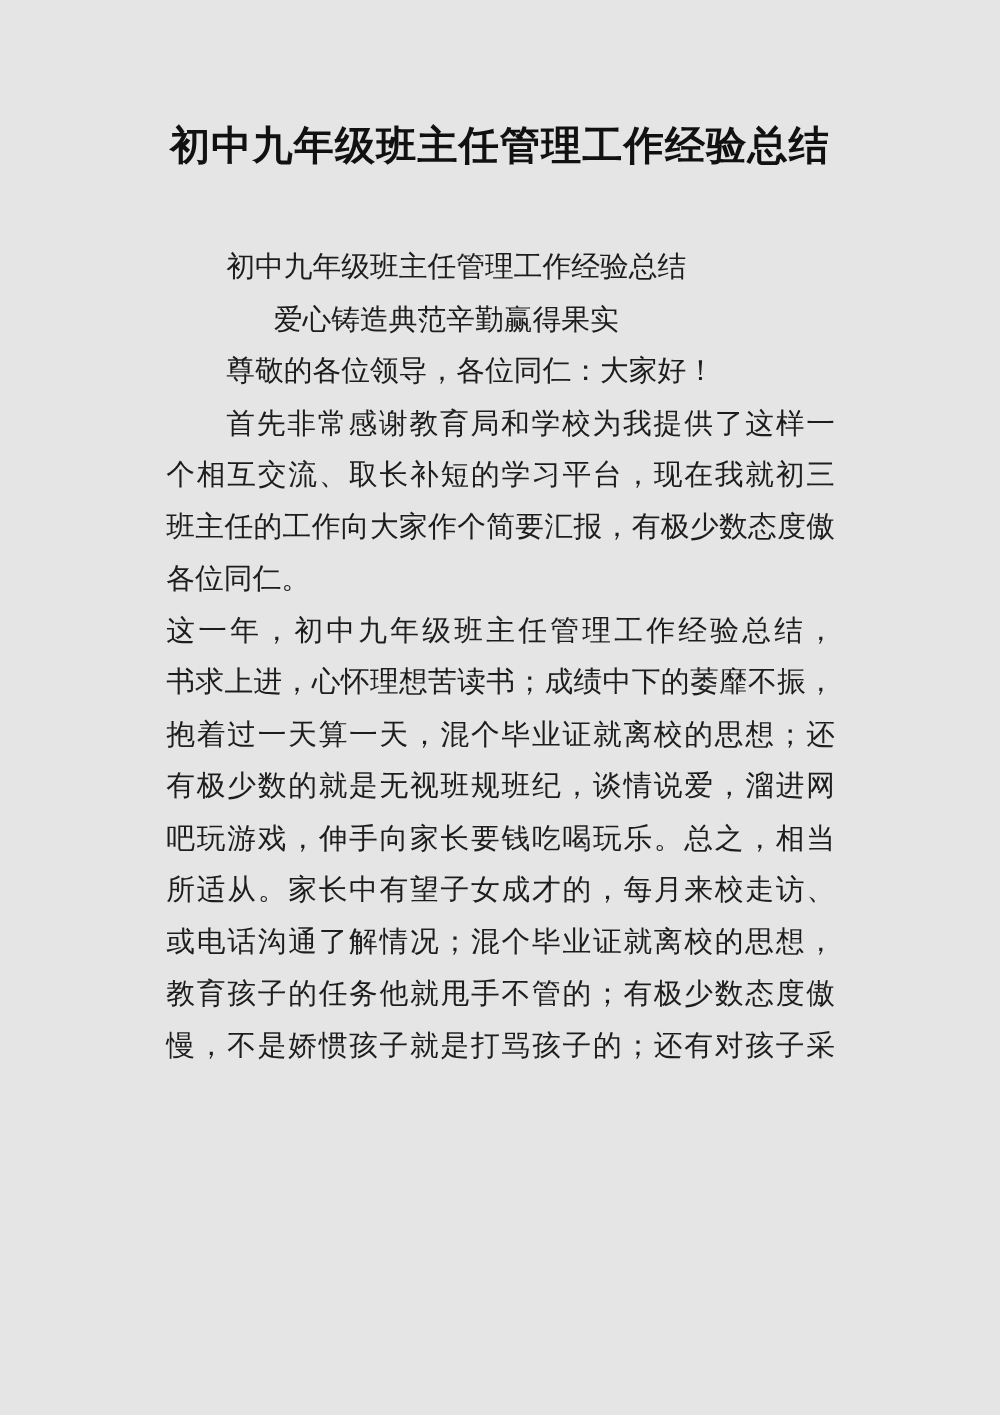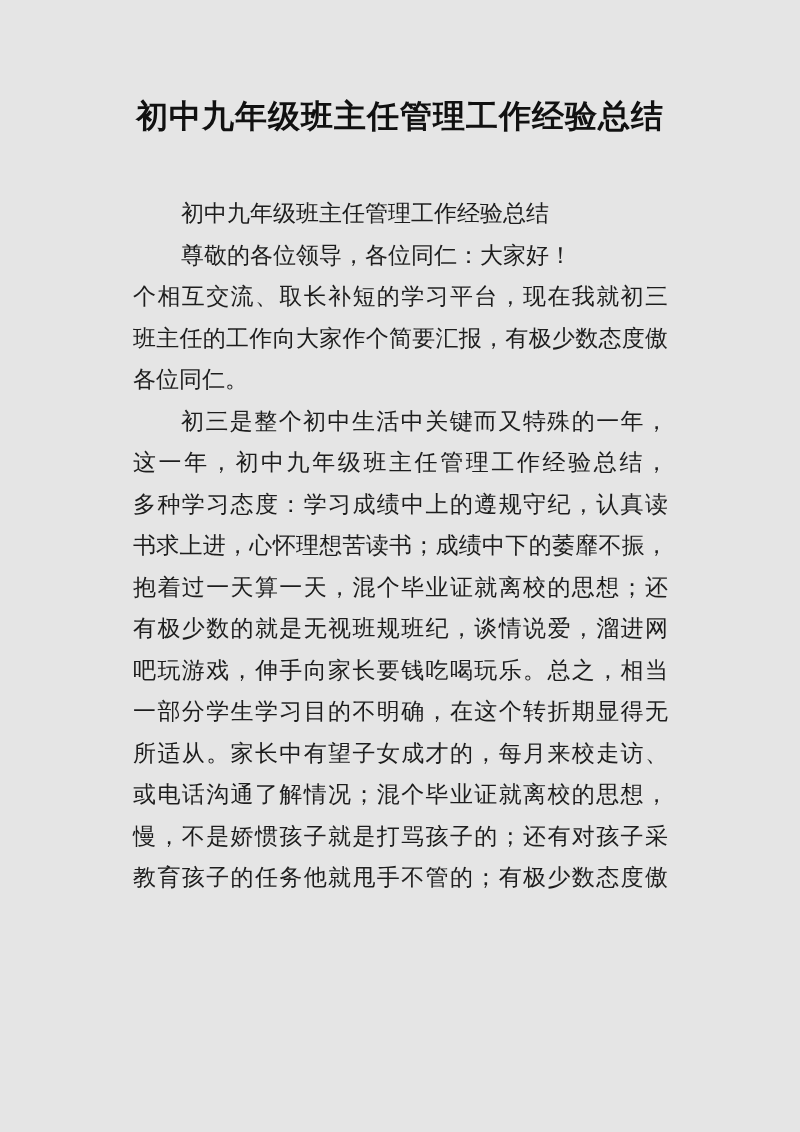--- a/index.html
+++ b/index.html
@@ -53,30 +53,29 @@
     padding-left: 86px;
   }
 </style>
 </head>
 <body>
 
 <div class="page">
   <h1 class="doc-title">初中九年级班主任管理工作经验总结</h1>
   <div class="body-lines">
       <div class="line indent">初中九年级班主任管理工作经验总结</div>
+      <div class="line indent-deep">爱心铸造典范辛勤赢得果实</div>
       <div class="line indent">尊敬的各位领导，各位同仁：大家好！</div>
+      <div class="line indent-justify">首先非常感谢教育局和学校为我提供了这样一</div>
       <div class="line justify">个相互交流、取长补短的学习平台，现在我就初三</div>
       <div class="line justify">班主任的工作向大家作个简要汇报，有极少数态度傲</div>
       <div class="line plain">各位同仁。</div>
-      <div class="line indent-justify">初三是整个初中生活中关键而又特殊的一年，</div>
       <div class="line justify">这一年，初中九年级班主任管理工作经验总结，</div>
-      <div class="line justify">多种学习态度：学习成绩中上的遵规守纪，认真读</div>
       <div class="line justify">书求上进，心怀理想苦读书；成绩中下的萎靡不振，</div>
       <div class="line justify">抱着过一天算一天，混个毕业证就离校的思想；还</div>
       <div class="line justify">有极少数的就是无视班规班纪，谈情说爱，溜进网</div>
       <div class="line justify">吧玩游戏，伸手向家长要钱吃喝玩乐。总之，相当</div>
-      <div class="line justify">一部分学生学习目的不明确，在这个转折期显得无</div>
       <div class="line justify">所适从。家长中有望子女成才的，每月来校走访、</div>
       <div class="line justify">或电话沟通了解情况；混个毕业证就离校的思想，</div>
+      <div class="line justify">教育孩子的任务他就甩手不管的；有极少数态度傲</div>
       <div class="line justify">慢，不是娇惯孩子就是打骂孩子的；还有对孩子采</div>
-      <div class="line justify">教育孩子的任务他就甩手不管的；有极少数态度傲</div>
     </div>
 </div>
 
 </body></html>

